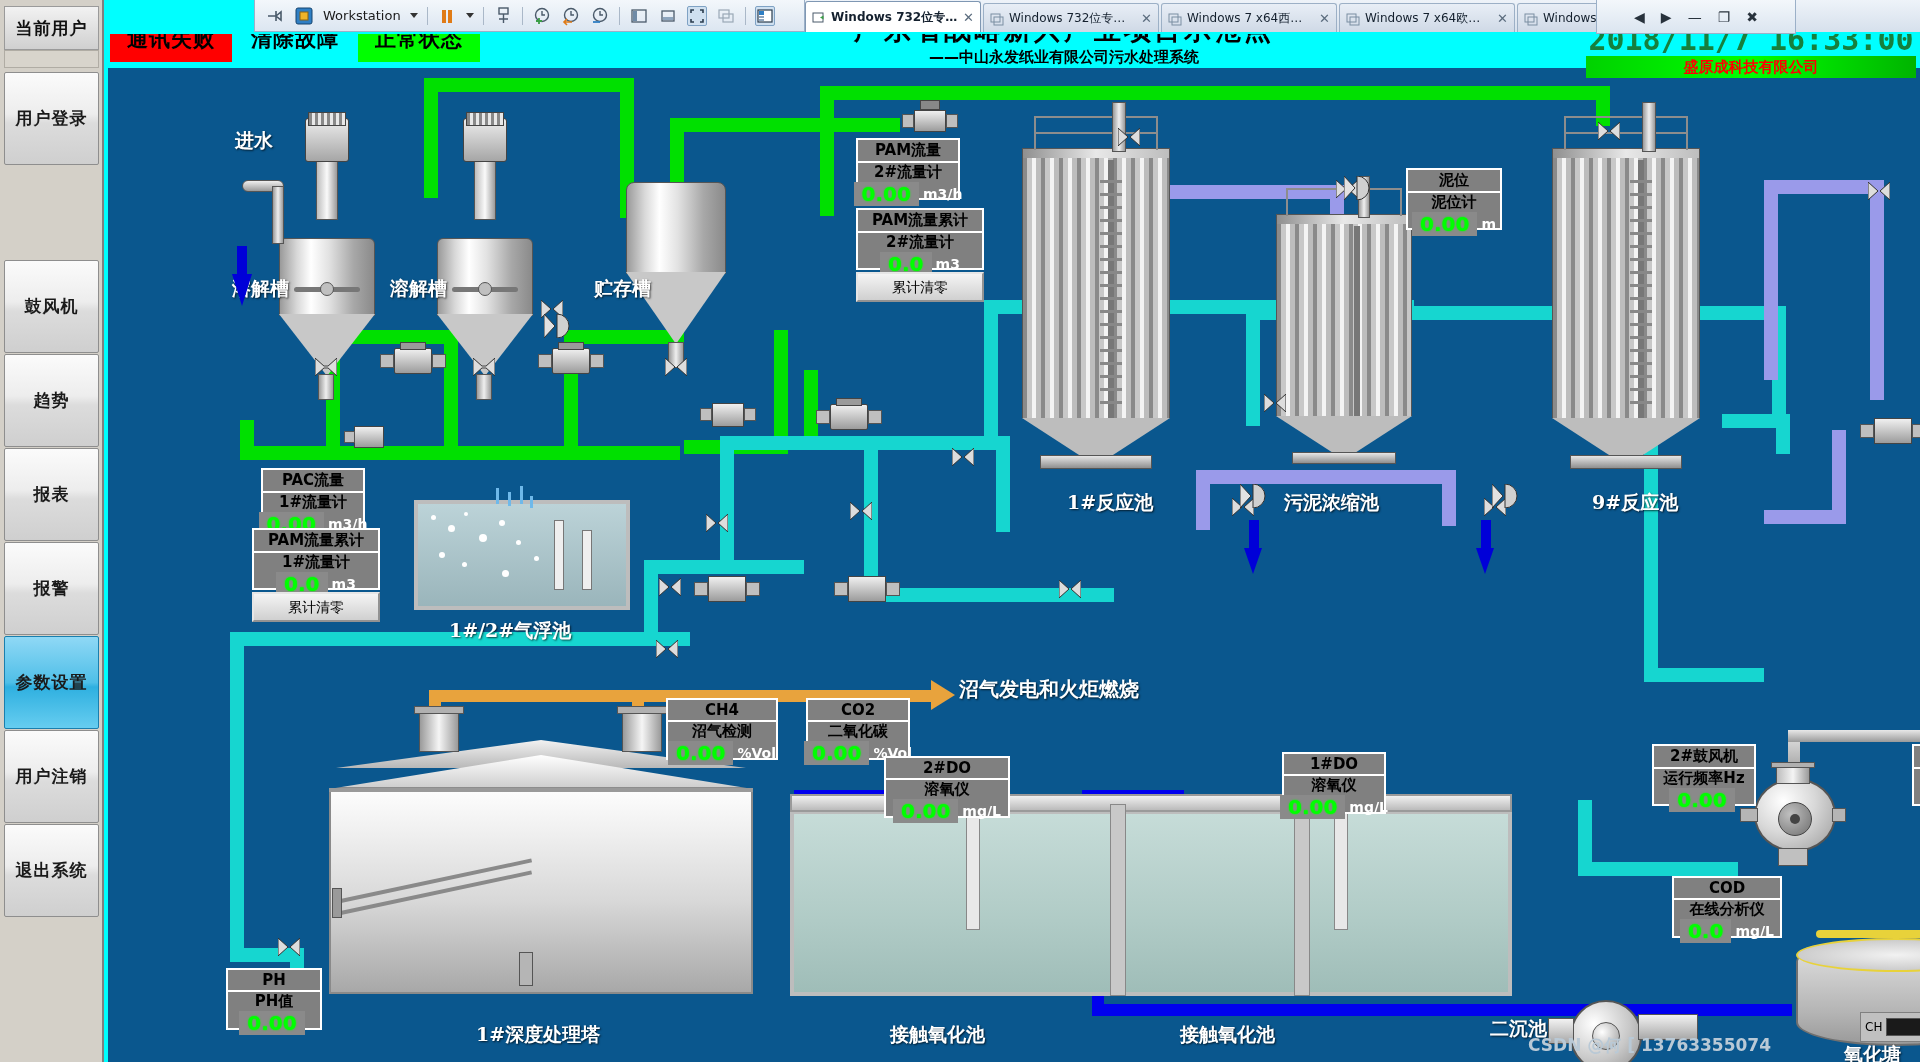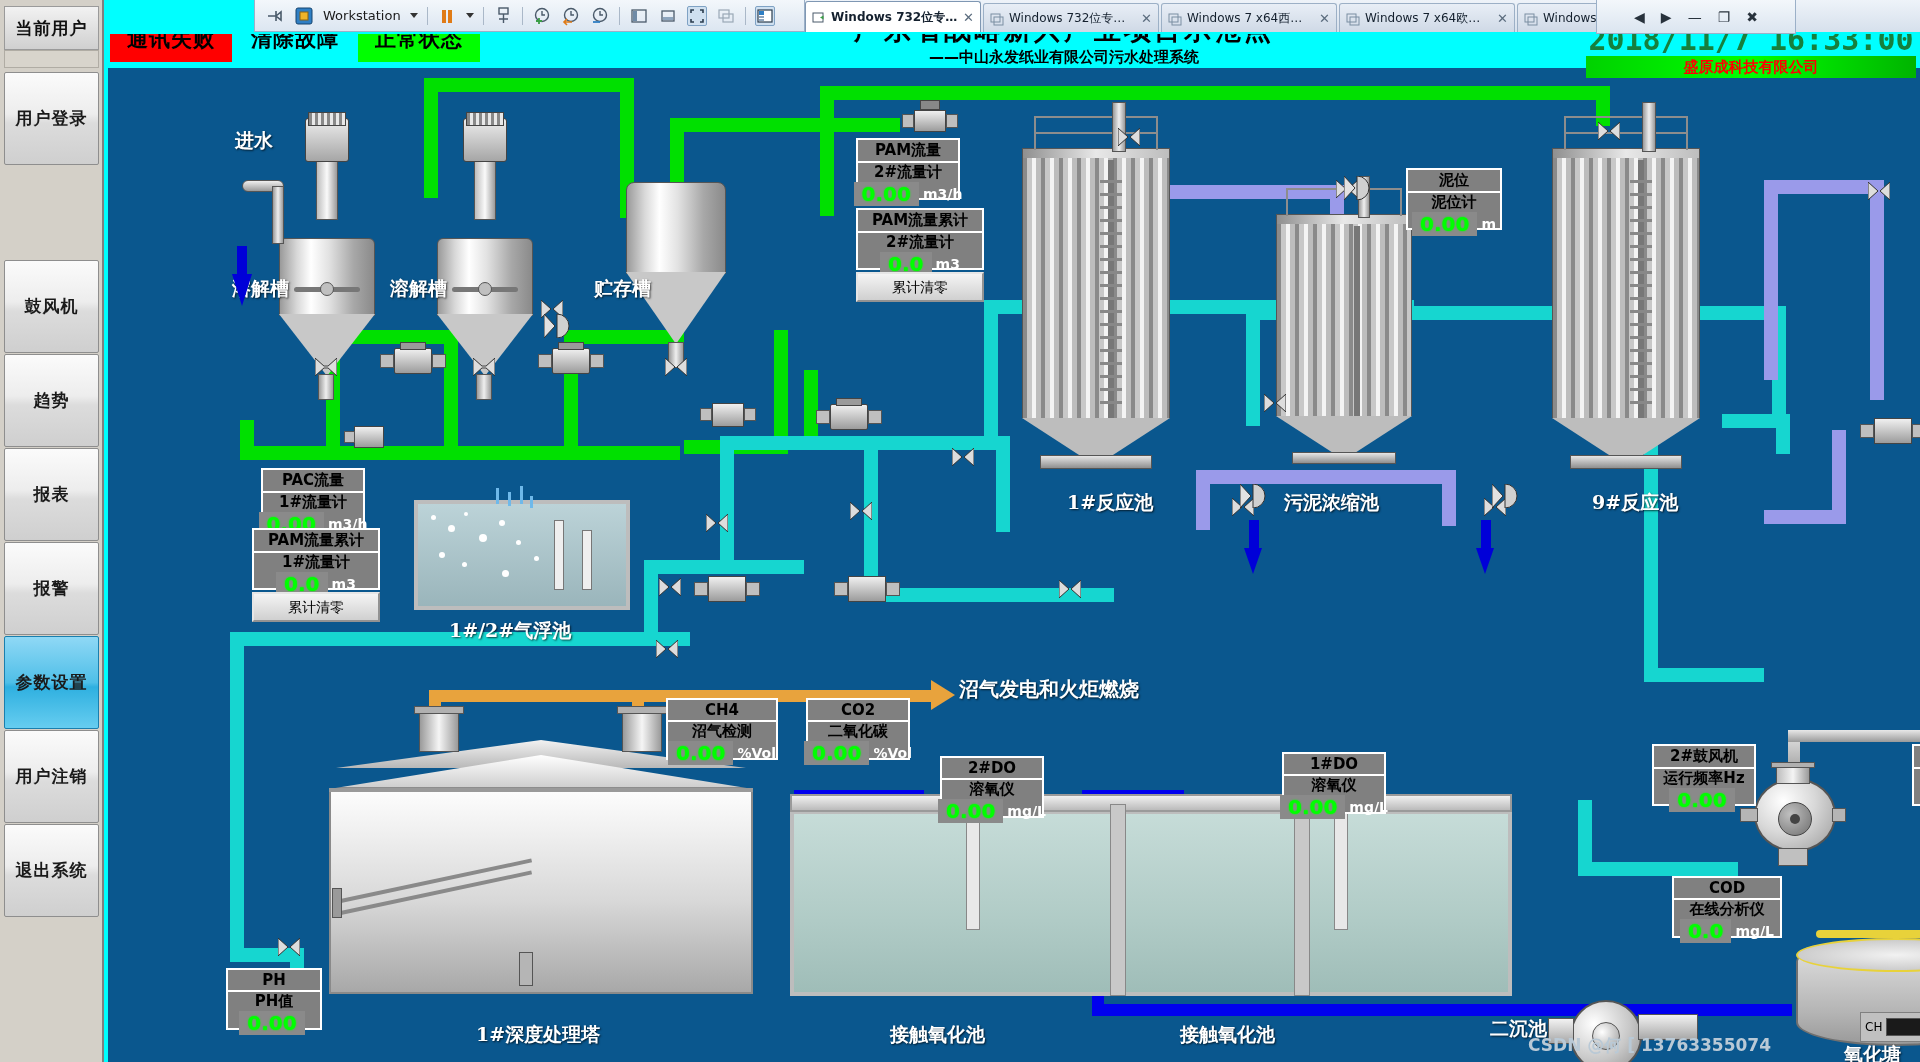--- a/index.html
+++ b/index.html
@@ -622,21 +622,21 @@
     </div>
     <div class="panel" style="left:702px; top:698px; width:104px; height:62px">
       <div class="p-hdr">CO2</div>
       <div class="p-sub">二氧化碳</div>
       <div class="p-val">
           <span class="num">0.00</span>
           <span class="unit">%Vol</span>
         </div>
     </div>
 
-    <div class="panel" style="left:836px; top:756px; width:104px; height:62px">
+    <div class="panel" style="left:780px; top:756px; width:126px; height:62px">
       <div class="p-hdr">2#DO</div>
       <div class="p-sub">溶氧仪</div>
       <div class="p-val">
           <span class="num">0.00</span>
           <span class="unit">mg/L</span>
         </div>
     </div>
     <div class="panel" style="left:1178px; top:752px; width:104px; height:62px">
       <div class="p-hdr">1#DO</div>
       <div class="p-sub">溶氧仪</div>

